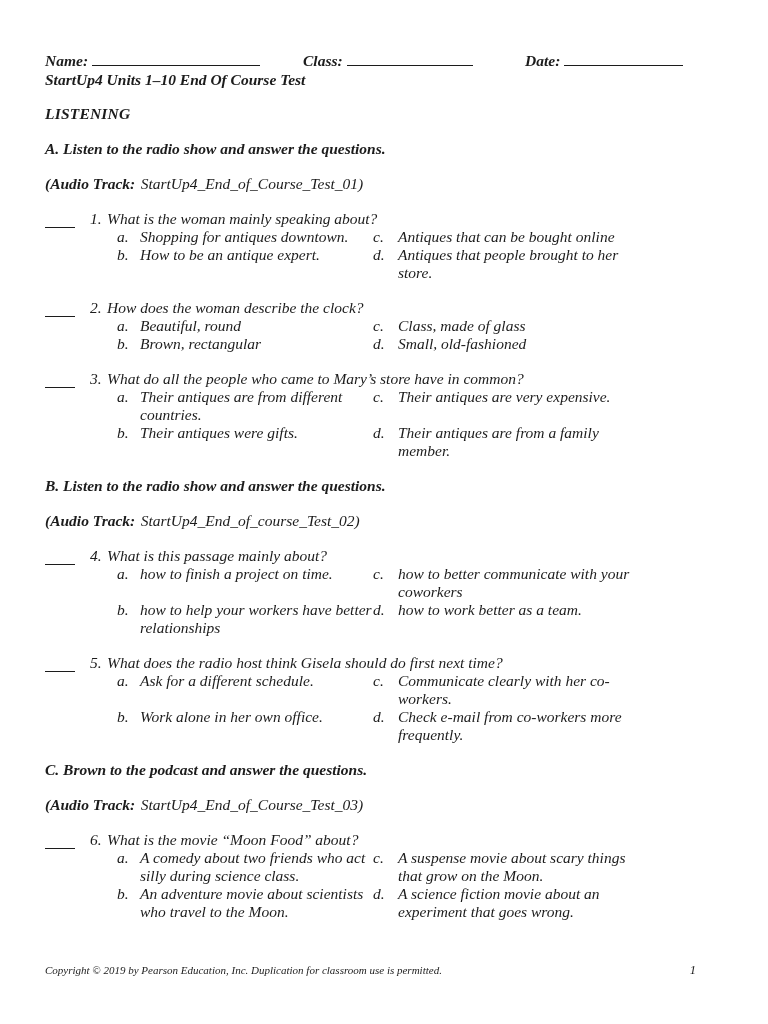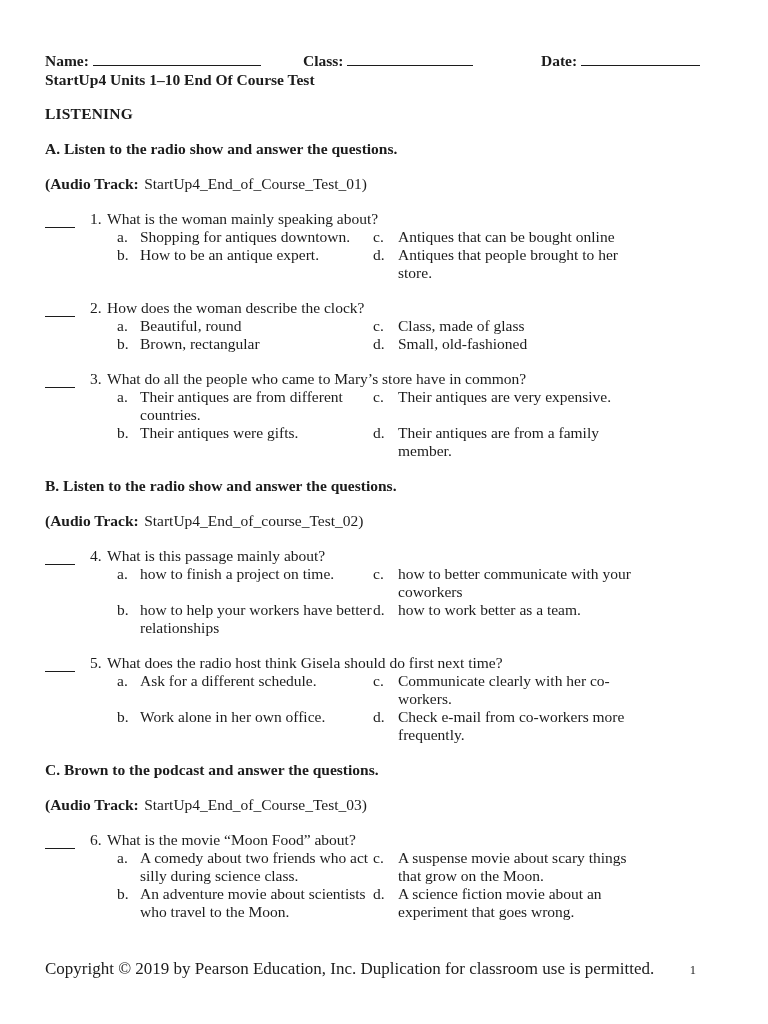--- a/index.html
+++ b/index.html
@@ -7,28 +7,29 @@
     position:relative;
     width:768px;height:1024px;
     background:#ffffff;
     color:#1c1c1c;
     font-family:"Liberation Serif","DejaVu Serif",serif;
     font-size:15.5px;
     line-height:18px;
     overflow:hidden;
     box-sizing:border-box;
     padding:52px 62px 0 45px;
+    font-style:italic;
   }
   .b{font-weight:bold;}
   
   .hdr{position:relative;height:18px;}
   .hgrp{position:absolute;top:0;white-space:nowrap;}
   .hgrp.name{left:0;}
   .hgrp.class{left:258px;}
-  .hgrp.date{left:496px;}
+  .hgrp.date{left:480px;}
   .blankline{display:inline-block;border-bottom:1.5px solid #1c1c1c;height:13px;vertical-align:baseline;margin-left:4px;}
   .blankline.w-name{width:168px;}
   .blankline.w-class{width:126px;}
   .blankline.w-date{width:119px;}
   .title{margin-top:1px;font-weight:bold;}
   .listening{margin-top:16px;font-weight:bold;letter-spacing:0.2px;}
   .block{margin-top:17px;}
   .indent{}
   .track{margin-left:0.35em;}
   
@@ -43,21 +44,21 @@
   .opt.c1{flex:none;width:256px;}
   .opt.c2{flex:none;width:265px;}
   .olet{flex:none;width:23px;}
   .c2 .olet{width:25px;}
   .otxt{flex:1;}
   
   .footer{
     position:absolute;left:45px;right:72px;top:961px;
     display:flex;justify-content:space-between;align-items:baseline;
   }
-  .copyright{font-size:17px;line-height:14px;}
+  .copyright{font-size:11px;line-height:14px;}
   .pagenum{font-size:12.5px;}
 </style>
 </head>
 <body>
 
 <div class="page">
 
   <div class="hdr">
     <span class="hgrp name">
       <span class="b">Name:</span><span class="blankline w-name"></span>

